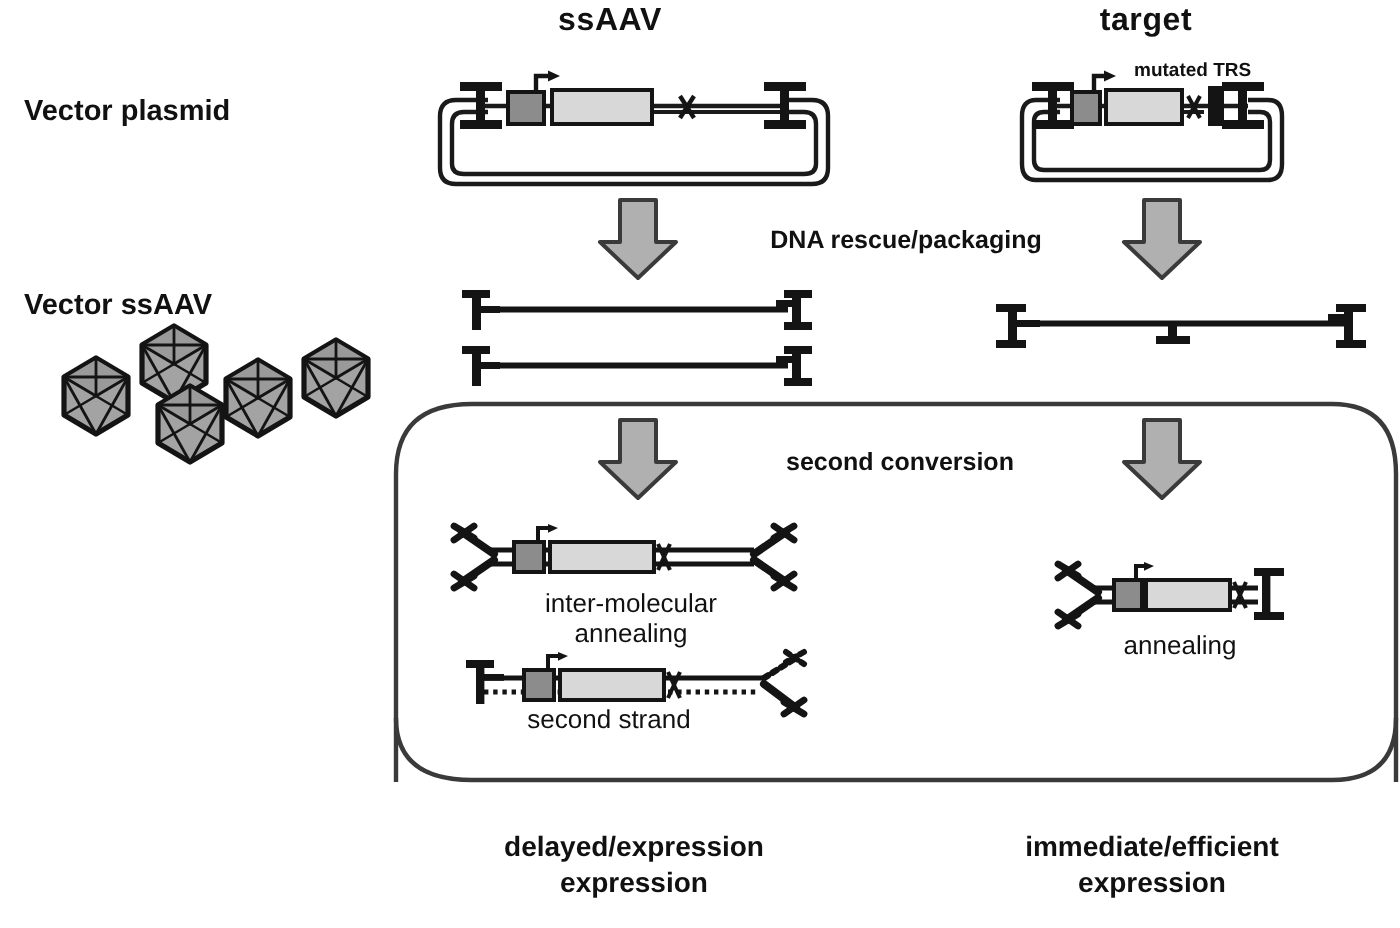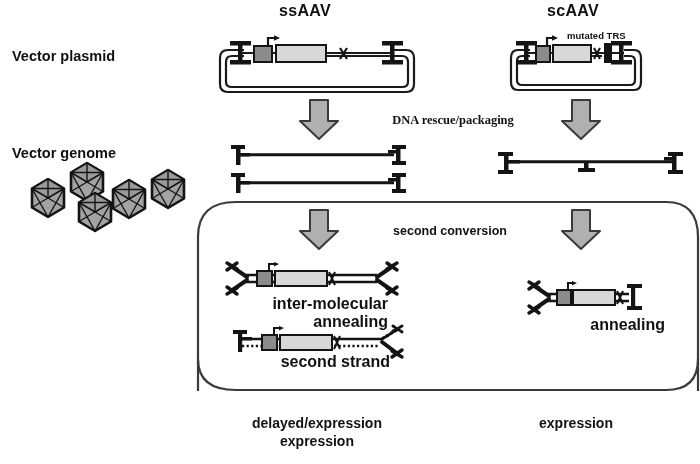--- a/index.html
+++ b/index.html
@@ -12,46 +12,46 @@
   .col-head{
     font-size:16px;font-weight:bold;text-align:center;letter-spacing:.3px;
   }
   .row-label{
     font-size:14.5px;font-weight:bold;text-align:left;line-height:1.18;
   }
   .mid-label{
     font-size:12.5px;font-weight:bold;text-align:center;line-height:1.2;
   }
   .small-label{
-    font-size:16px;font-weight:bold;text-align:right;line-height:1.15;
+    font-size:13px;font-weight:normal;text-align:center;line-height:1.15;
   }
   .tiny-label{
     font-size:9.5px;font-weight:bold;text-align:center;line-height:1.1;
   }
   .bottom-label{
     font-size:14px;font-weight:bold;text-align:center;line-height:1.25;
   }
   svg{display:block;overflow:visible;}
 </style>
 </head>
 <body>
 
 <div class="abs col-head" style="left:245px;top:2px;width:120px;">
   <span>ssAAV</span>
 </div>
 <div class="abs col-head" style="left:513px;top:2px;width:120px;">
-  <span>scAAV</span>
+  <span>target</span>
 </div>
 
 <div class="abs row-label" style="left:12px;top:48px;width:190px;">
   <span>Vector plasmid</span>
 </div>
 
 <div class="abs row-label" style="left:12px;top:145px;width:190px;">
-  <span>Vector genome</span>
+  <span>Vector ssAAV</span>
 </div>
 
 <div class="abs row-label" style="left:4px;top:281px;width:206px;">
 </div>
 
 <div class="abs" style="left:22px;top:160px;">
   <svg width="170" height="80" viewBox="0 0 170 80">
     <defs>
       <g id="capsid">
         <polygon points="20,1 36,10.5 36,29.5 20,39 4,29.5 4,10.5" fill="#a3a3a3" stroke="#141414" stroke-width="2.6" stroke-linejoin="round"></polygon>
@@ -148,21 +148,21 @@
     </g>
   </svg>
 </div>
 
 <div class="abs" style="left:296px;top:99px;">
   <svg width="46" height="42" viewBox="0 0 46 42">
     <polygon points="14,1 32,1 32,22 42,22 23,40 4,22 14,22" fill="#b0b0b0" stroke="#3a3a3a" stroke-width="2" stroke-linejoin="round"></polygon>
   </svg>
 </div>
 
-<div class="abs mid-label" style="left:358px;top:113px;width:190px;font-family:Liberation Serif, serif;">
+<div class="abs mid-label" style="left:358px;top:113px;width:190px;">
   <span>DNA rescue/packaging</span>
 </div>
 
 <div class="abs" style="left:558px;top:99px;">
   <svg width="46" height="42" viewBox="0 0 46 42">
     <polygon points="14,1 32,1 32,22 42,22 23,40 4,22 14,22" fill="#b0b0b0" stroke="#3a3a3a" stroke-width="2" stroke-linejoin="round"></polygon>
   </svg>
 </div>
 
 <div class="abs" style="left:228px;top:143px;">
@@ -307,21 +307,21 @@
       <path d="M 150 16 L 166 28" stroke="#141414" stroke-width="4" stroke-linecap="round" fill="none"></path>
       <path d="M 170 31 L 160 25" stroke="#141414" stroke-width="3.4" stroke-linecap="round"></path>
       <path d="M 160 31 L 170 24" stroke="#141414" stroke-width="3.4" stroke-linecap="round"></path>
       <path d="M 150 13 L 166 3" stroke="#141414" stroke-width="3.2" stroke-linecap="round" stroke-dasharray="2.4 2.6"></path>
       <path d="M 170 0 L 161 5" stroke="#141414" stroke-width="3" stroke-linecap="round" stroke-dasharray="2.2 2.4"></path>
       <path d="M 161 0 L 170 6" stroke="#141414" stroke-width="3" stroke-linecap="round" stroke-dasharray="2.2 2.4"></path>
     </g>
   </svg>
 </div>
 
-<div class="abs small-label" style="left:245px;top:353px;width:145px;">
+<div class="abs small-label" style="left:232px;top:353px;width:145px;">
   <div>second strand</div>
 </div>
 
 <div class="abs" style="left:527px;top:281px;">
   <svg width="122" height="34" viewBox="0 0 122 34">
 
     <g>
       <path d="M 22 15 L 6 4" stroke="#141414" stroke-width="4" stroke-linecap="round" fill="none"></path>
       <path d="M 22 18 L 6 29" stroke="#141414" stroke-width="4" stroke-linecap="round" fill="none"></path>
       <path d="M 2 1 L 12 7" stroke="#141414" stroke-width="3.4" stroke-linecap="round"></path>
@@ -355,14 +355,15 @@
 <div class="abs small-label" style="left:515px;top:316px;width:150px;">
   <div>annealing</div>
 </div>
 
 <div class="abs bottom-label" style="left:222px;top:415px;width:190px;">
   <div>delayed/expression</div>
   <div>expression</div>
 </div>
 
 <div class="abs bottom-label" style="left:481px;top:415px;width:190px;">
+  <div>immediate/efficient</div>
   <div>expression</div>
 </div>
 
 </body></html>

